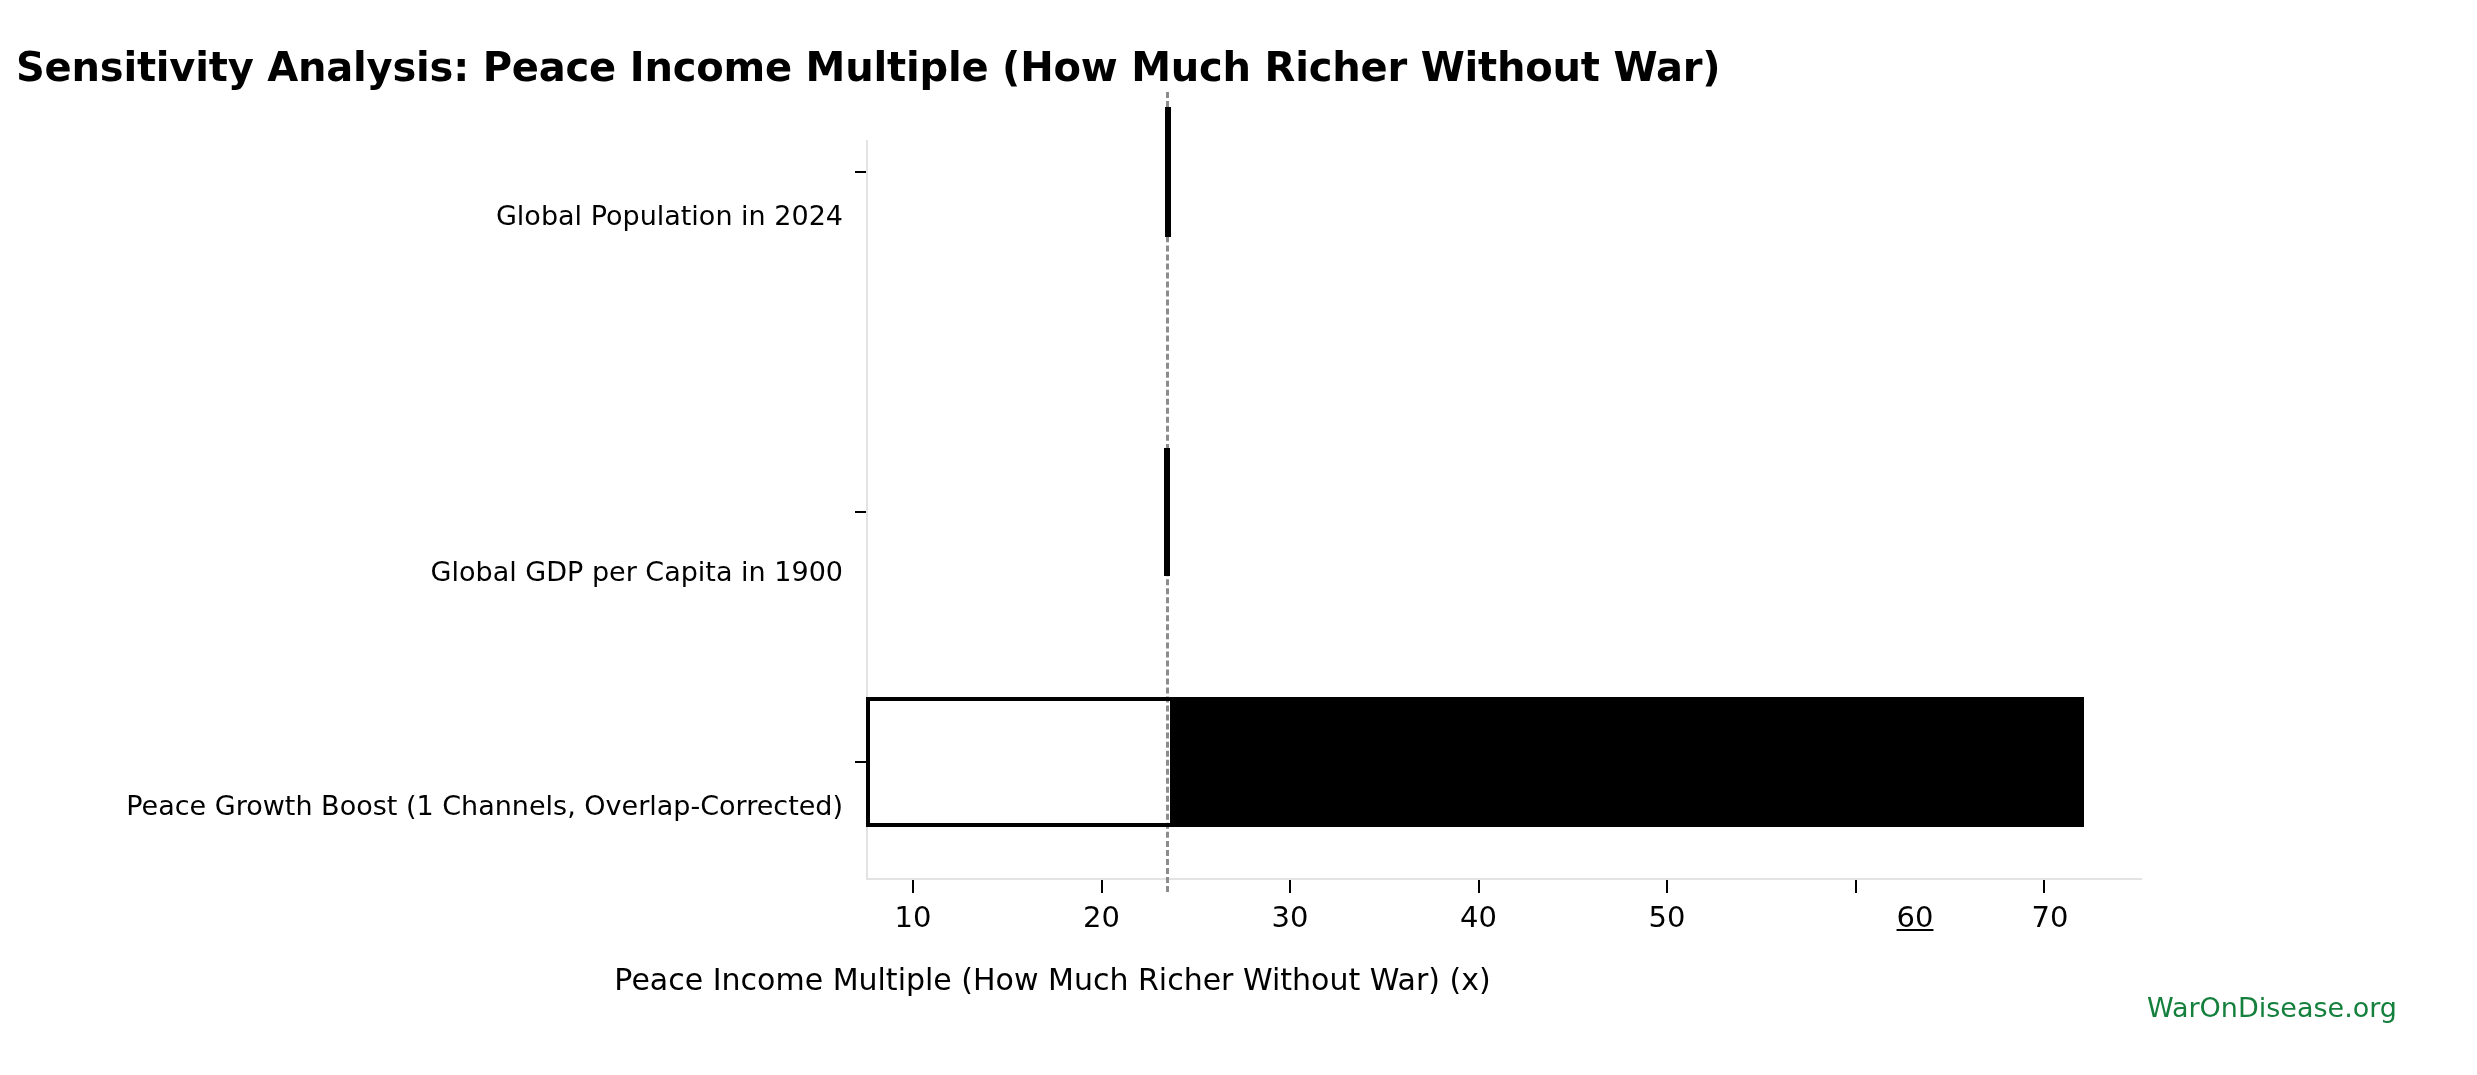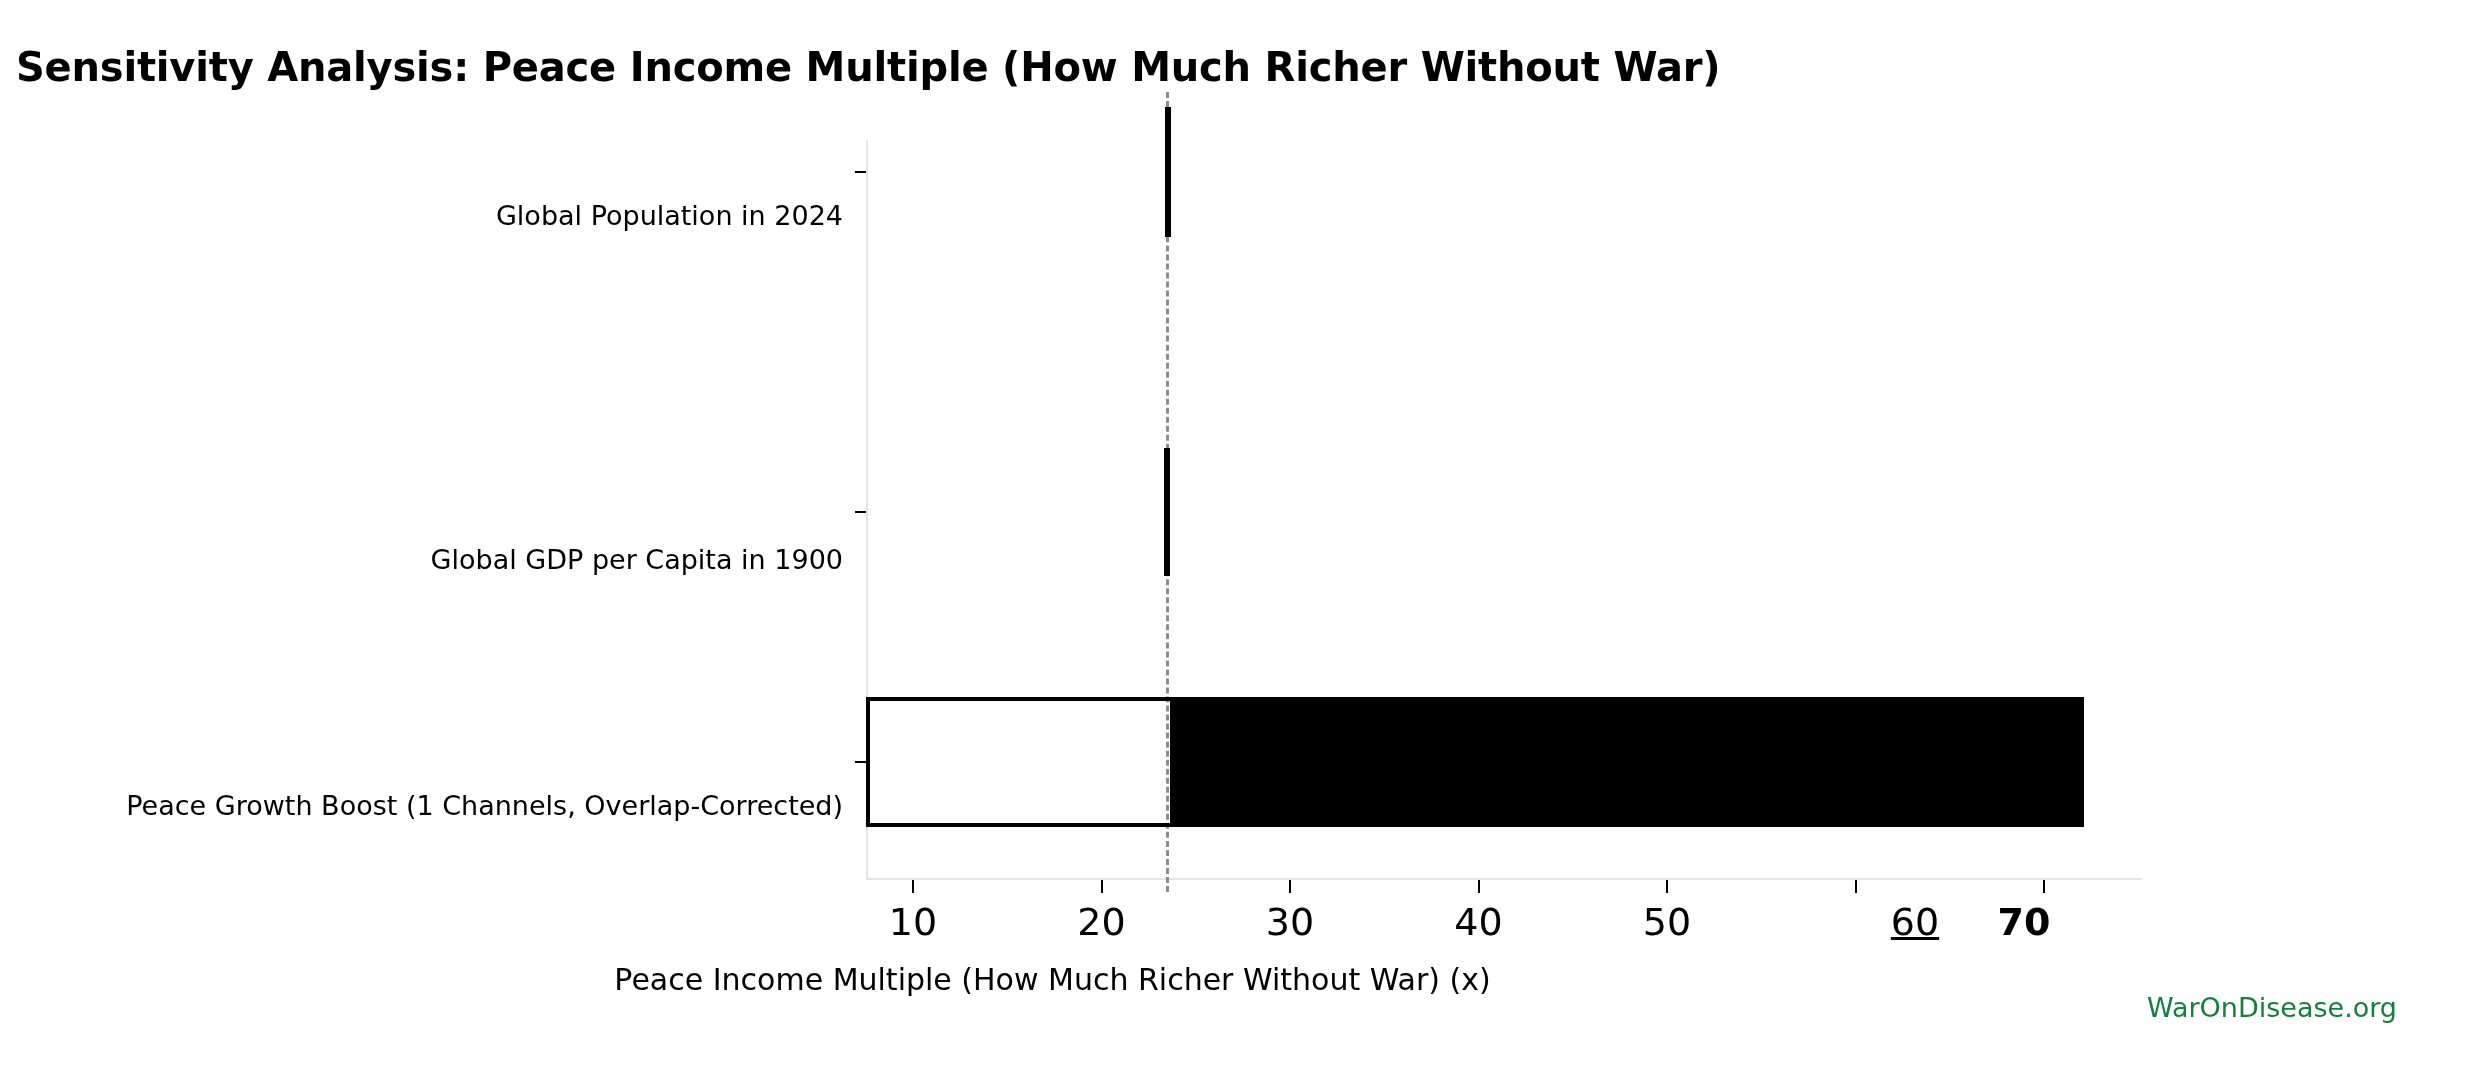--- a/index.html
+++ b/index.html
@@ -110,21 +110,21 @@
   .xtick {
     position: absolute;
     top: 740px;
     width: 2px;
     height: 13px;
     background: #000000;
   }
   .xticklabel {
     position: absolute;
     top: 760px;
-    font-size: 38px;
+    font-size: 29px;
     color: #000000;
     transform: translateX(-50%);
     white-space: nowrap;
   }
 
   #xaxis-title {
     position: absolute;
     left: 0;
     top: 962px;
     width: 2105px;
@@ -172,22 +172,22 @@
   <div class="xtick" id="xtick-4" style="left: 800px;"></div>
   <div class="xtick" id="xtick-5" style="left: 988.5px;"></div>
   <div class="xtick" id="xtick-6" style="left: 1177px;"></div>
 
   <div class="xticklabel" id="xticklabel-0" style="left: 47px;">10</div>
   <div class="xticklabel" id="xticklabel-1" style="left: 235.5px;">20</div>
   <div class="xticklabel" id="xticklabel-2" style="left: 424px;">30</div>
   <div class="xticklabel" id="xticklabel-3" style="left: 612.5px;">40</div>
   <div class="xticklabel" id="xticklabel-4" style="left: 801px;">50</div>
   <div class="xticklabel" id="xticklabel-5" style="left: 1049px; text-decoration: underline;">60</div>
-  <div class="xticklabel" id="xticklabel-6" style="left: 1158px; font-weight: bold;">70</div>
+  <div class="xticklabel" id="xticklabel-6" style="left: 1184px;">70</div>
 </div>
 
 <div class="ylab" id="ylab-0" style="top: 156px;">Global Population in 2024</div>
-<div class="ylab" id="ylab-1" style="top: 500px; text-align: center;">Global GDP per Capita in 1900</div>
+<div class="ylab" id="ylab-1" style="top: 512px; text-align: center;">Global GDP per Capita in 1900</div>
 <div class="ylab" id="ylab-2" style="top: 746px;">Peace Growth Boost (1 Channels, Overlap-Corrected)</div>
 
 <div id="xaxis-title">Peace Income Multiple (How Much Richer Without War) (x)</div>
 
 <div id="watermark">WarOnDisease.org</div>
 
 </body></html>

